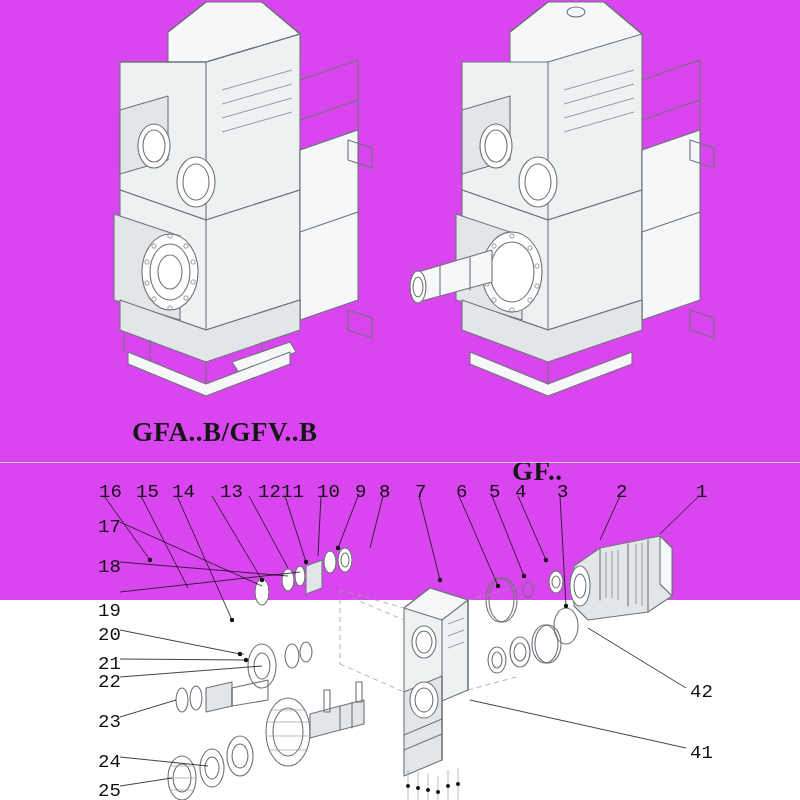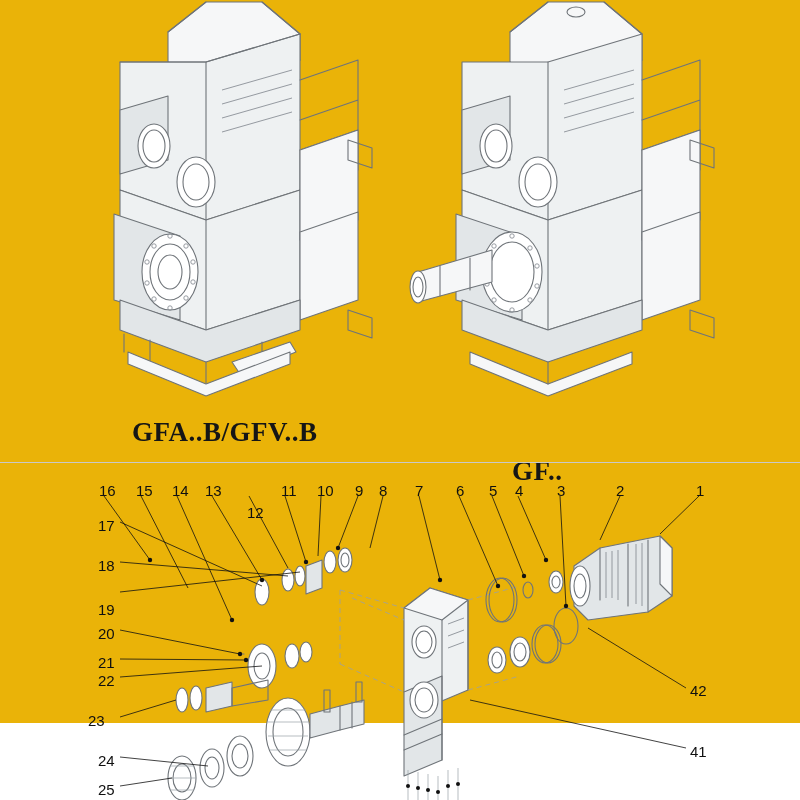--- a/index.html
+++ b/index.html
@@ -11,22 +11,22 @@
     width: 800px;
     height: 800px;
     font-family: "Liberation Serif", serif;
     color: #1a1a1a;
     overflow: hidden;
     position: relative;
   }
   .page {
     position: relative;
     width: 800px;
-    height: 723px;
-    background: #eab308;
+    height: 600px;
+    background: #d946ef;
   }
   .svg-full {
     position: absolute;
     left: 0; top: 0;
     width: 800px;
     height: 800px;
   }
 
   .caption {
     position: absolute;
@@ -45,22 +45,22 @@
     position: absolute;
     left: 0; top: 462px;
     width: 800px;
     height: 1px;
     background: #c9c9c9;
   }
 
   
   .num {
     position: absolute;
-    font-family: Liberation Sans, sans-serif;
-    font-size: 15px;
+    font-family: Liberation Mono, monospace;
+    font-size: 19px;
     color: #101010;
     line-height: 1;
     white-space: nowrap;
   }
 </style>
 </head>
 <body>
 
 <div class="page">
 
@@ -320,43 +320,43 @@
 
   <div class="caption left">GFA..B/GFV..B</div>
   <div class="caption right">GF..</div>
 
   <div class="divider"></div>
 
   <div>
     <span class="num" style="left:99px;  top:483px;">16</span>
     <span class="num" style="left:136px; top:483px;">15</span>
     <span class="num" style="left:172px; top:483px;">14</span>
-    <span class="num" style="left:205px; top:483px;text-align:right;">13</span>
-    <span class="num" style="left:247px; top:483px;margin-top:22px;">12</span>
+    <span class="num" style="left:220px; top:483px;text-align:right;">13</span>
+    <span class="num" style="left:258px; top:483px;">12</span>
     <span class="num" style="left:281px; top:483px;">11</span>
     <span class="num" style="left:317px; top:483px;">10</span>
     <span class="num" style="left:355px; top:483px;">9</span>
     <span class="num" style="left:379px; top:483px;">8</span>
     <span class="num" style="left:415px; top:483px;">7</span>
     <span class="num" style="left:456px; top:483px;">6</span>
     <span class="num" style="left:489px; top:483px;">5</span>
     <span class="num" style="left:515px; top:483px;">4</span>
     <span class="num" style="left:557px; top:483px;">3</span>
     <span class="num" style="left:616px; top:483px;">2</span>
     <span class="num" style="left:696px; top:483px;">1</span>
   </div>
 
   <div>
     <span class="num" style="left:98px; top:518px;">17</span>
     <span class="num" style="left:98px; top:558px;">18</span>
     <span class="num" style="left:98px; top:588px;margin-top:14px;">19</span>
     <span class="num" style="left:98px; top:626px;">20</span>
     <span class="num" style="left:98px; top:655px;">21</span>
     <span class="num" style="left:98px; top:673px;">22</span>
-    <span class="num" style="left:88px; top:713px;">23</span>
+    <span class="num" style="left:98px; top:713px;">23</span>
     <span class="num" style="left:98px; top:753px;">24</span>
     <span class="num" style="left:98px; top:782px;">25</span>
   </div>
 
   <div>
     <span class="num" style="left:690px; top:683px;">42</span>
     <span class="num" style="left:690px; top:744px;">41</span>
   </div>
 
 </div>

